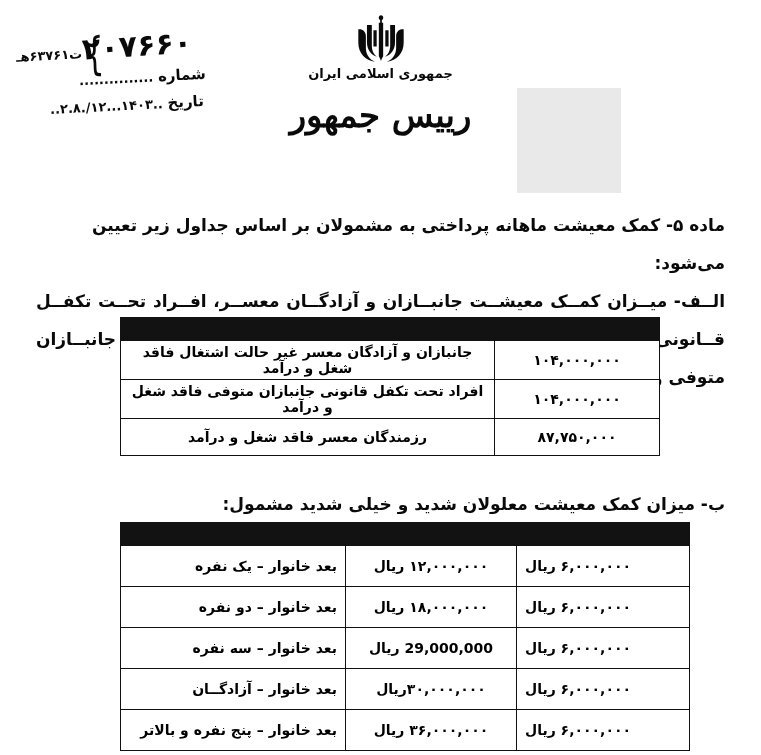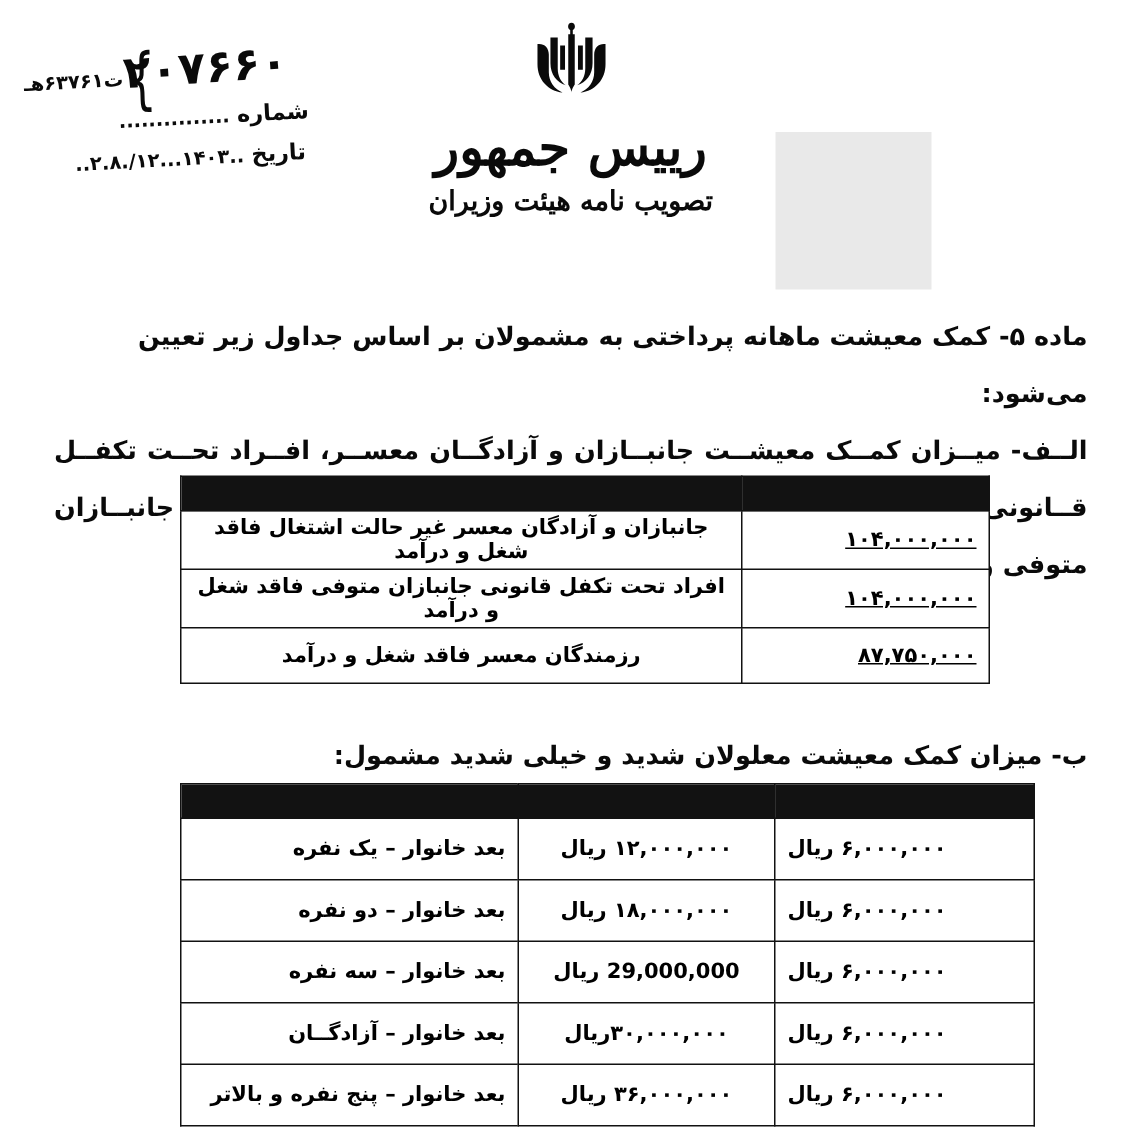--- a/index.html
+++ b/index.html
@@ -153,21 +153,21 @@
     background: #121212;
     border-color: #121212;
     height: 22px;
     padding: 0;
     color: #121212;
     font-size: 1px;
     line-height: 1px;
   }
   .t1 { right: 101px; top: 317px; width: 540px; }
   .t1 td.c-label { text-align: center; height: 30px; }
-  .t1 td.c-amount { width: 148px; text-decoration: underline; }
+  .t1 td.c-amount { text-align: center; width: 148px; }
 
   .t2 { right: 71px; top: 522px; width: 570px; }
   .t2 td.c-label  { text-align: right; width: 208px; height: 34px; }
   .t2 td.c-amt1   { text-align: center; width: 154px; }
   .t2 td.c-amt2   { text-align: left; }
 </style>
 </head>
 <body>
 
 <div class="page">
@@ -193,22 +193,22 @@
       <g fill="#0a0a0a">
         <path d="M50 2c2.6 0 4.2 2.1 4.2 4.6 0 2.1-1.2 3.6-2.6 4.3v6.4h-3.2v-6.4c-1.4-.7-2.6-2.2-2.6-4.3C45.8 4.1 47.4 2 50 2z"></path>
         <path d="M46 16h8v62c0 0-4 6-4 10 0-4-4-10-4-10V16z"></path>
         <path d="M24 20h9v38c0 10 4 17 10 21-11-3-19-13-19-27V20z"></path>
         <path d="M76 20h-9v38c0 10-4 17-10 21 11-3 19-13 19-27V20z"></path>
         <path d="M10 28c7 0 12 5 12 13v22c0 12 7 21 17 25C21 86 8 72 8 53V28h2z"></path>
         <path d="M90 28c-7 0-12 5-12 13v22c0 12-7 21-17 25 18-2 31-16 31-35V28h-2z"></path>
         <path d="M36 30h6v30h-6zM58 30h6v30h-6z"></path>
       </g>
     </svg>
+    <div class="country-line">جمهوری اسلامی ایران</div>
     <div class="president-line">رییس جمهور</div>
-    <div class="decree-line">تصویب نامه هیئت وزیران</div>
   </div>
 
   <div class="redact-gray"></div>
 
   <div class="body-text">
     <p class="p-plain">ماده ۵- کمک معیشت ماهانه پرداختی به مشمولان بر اساس جداول زیر تعیین می‌شود:</p>
     <p class="p-justify">الــف- میــزان کمــک معیشــت جانبــازان و آزادگــان معســر، افــراد تحــت تکفــل قــانونی جانبــازان</p>
     <p class="p-plain">متوفی و رزمندگان معسر:</p>
   </div>
 

